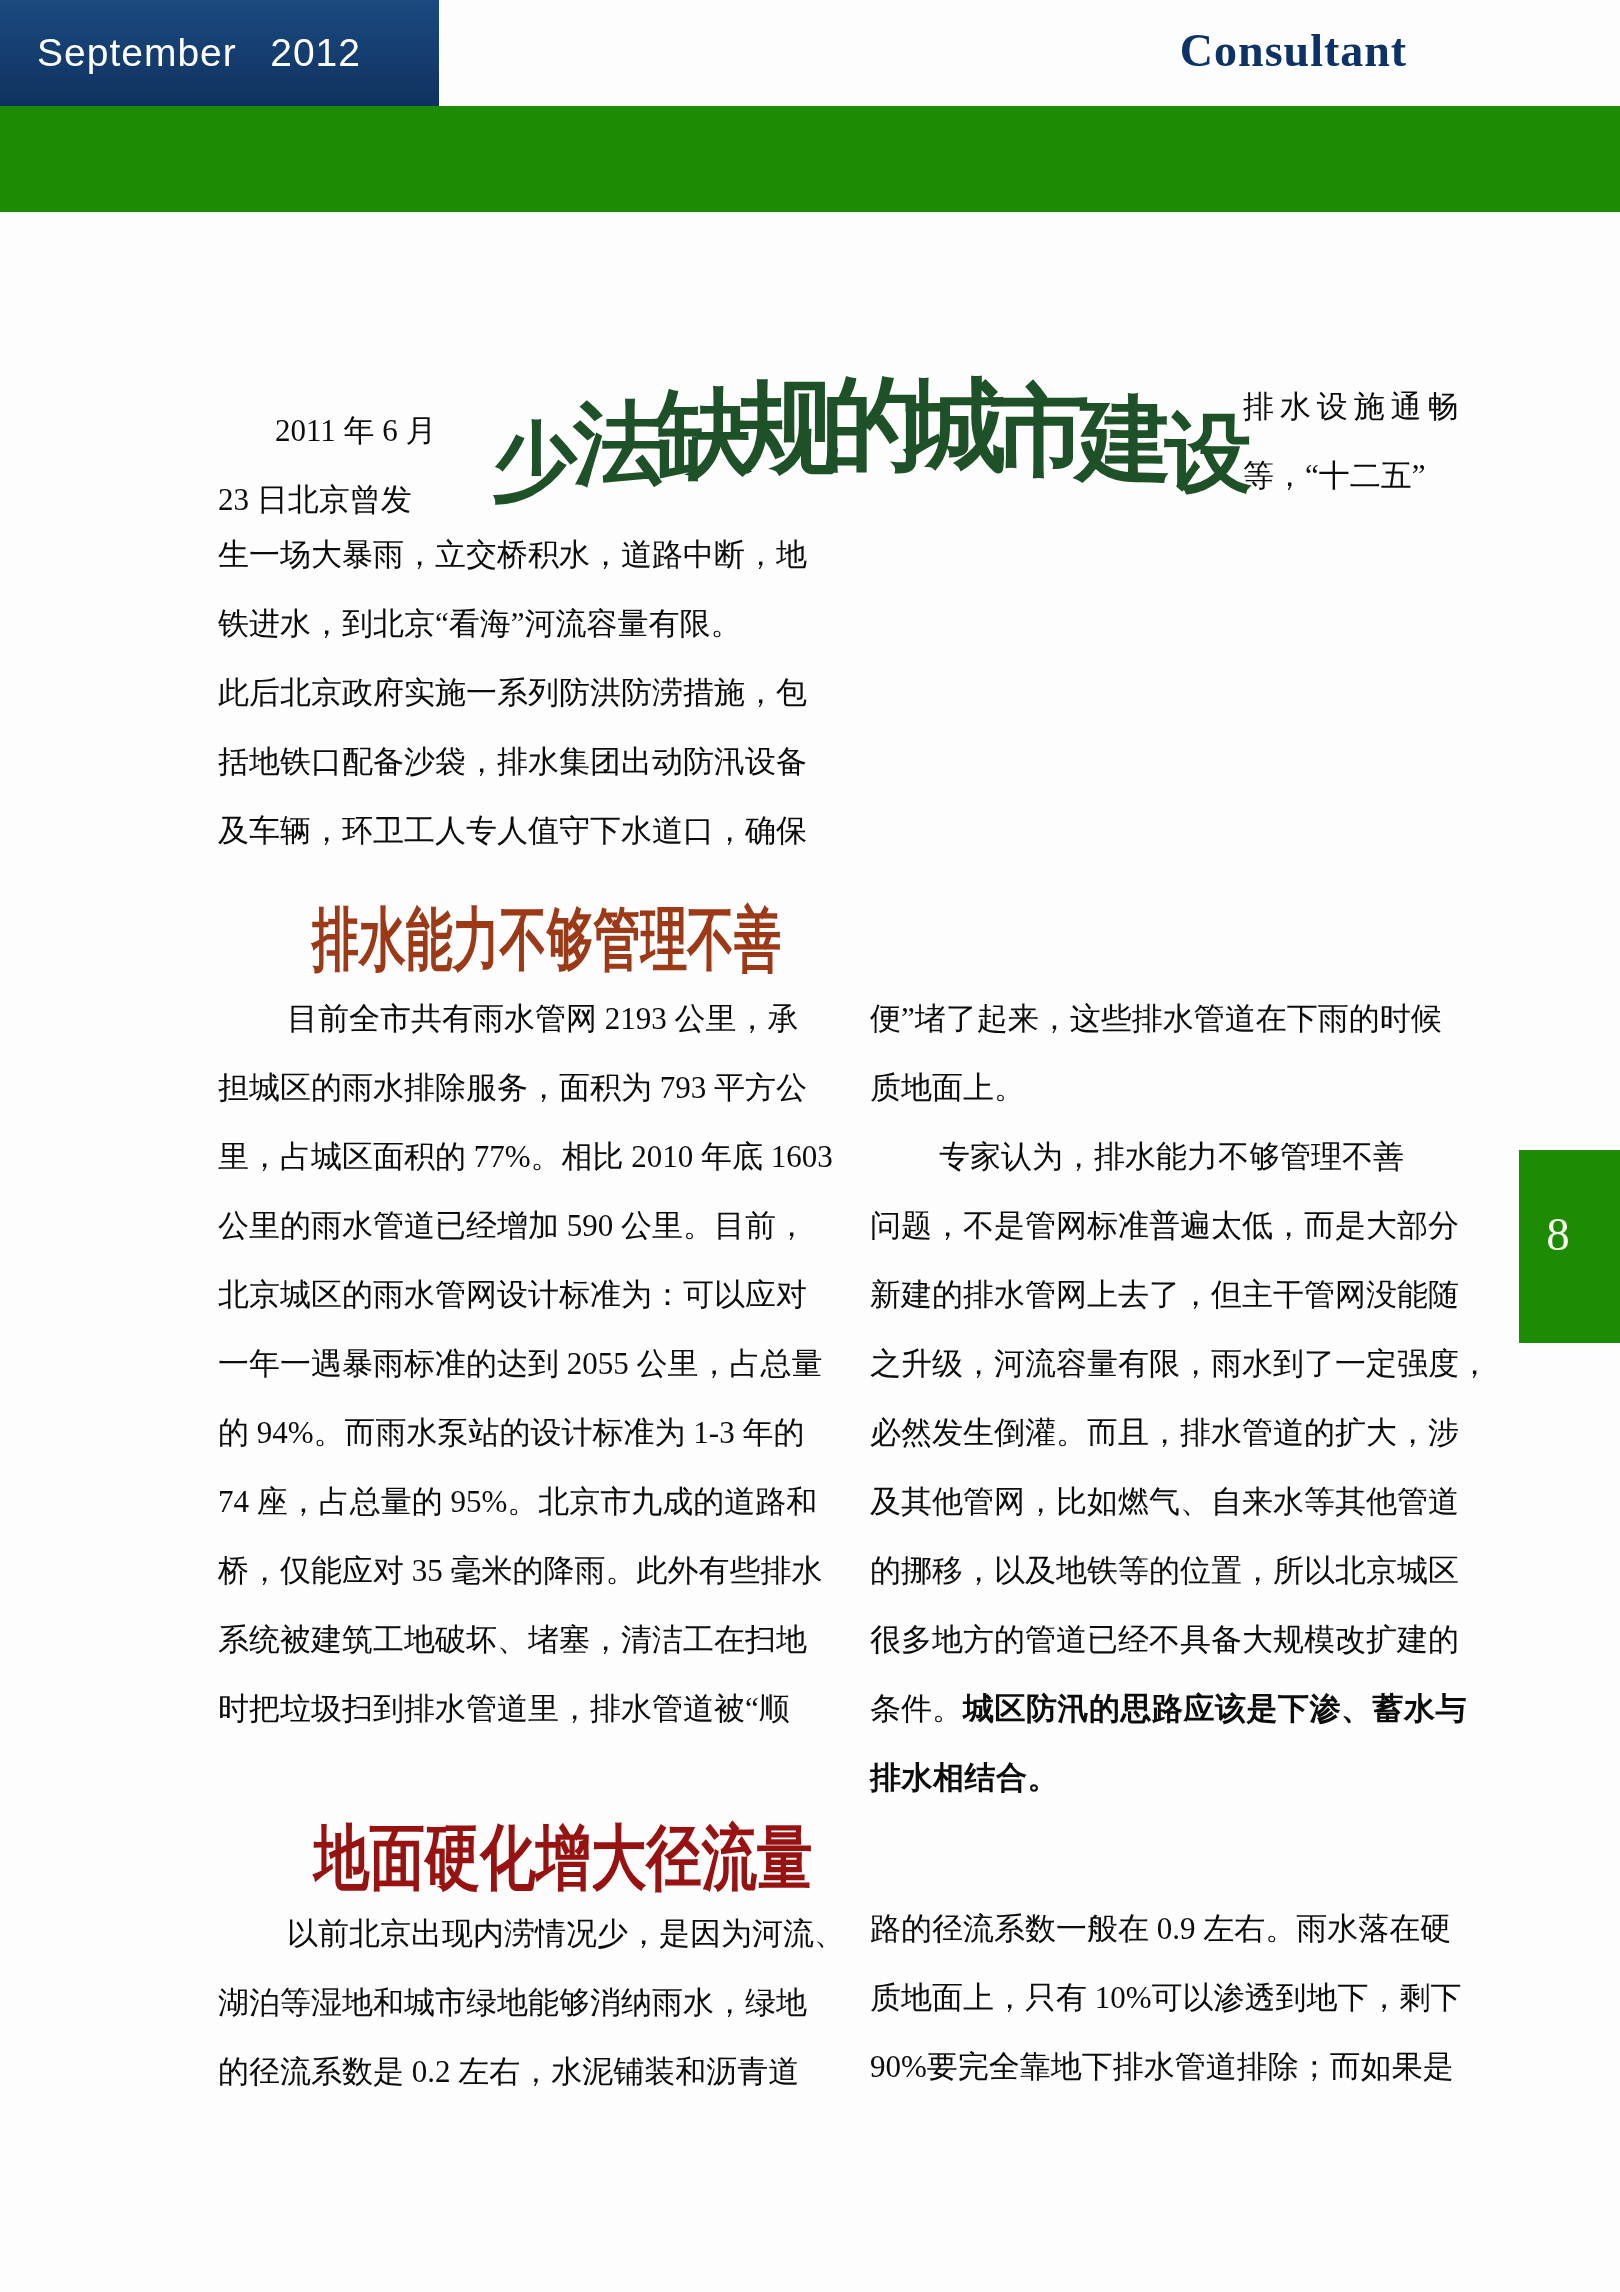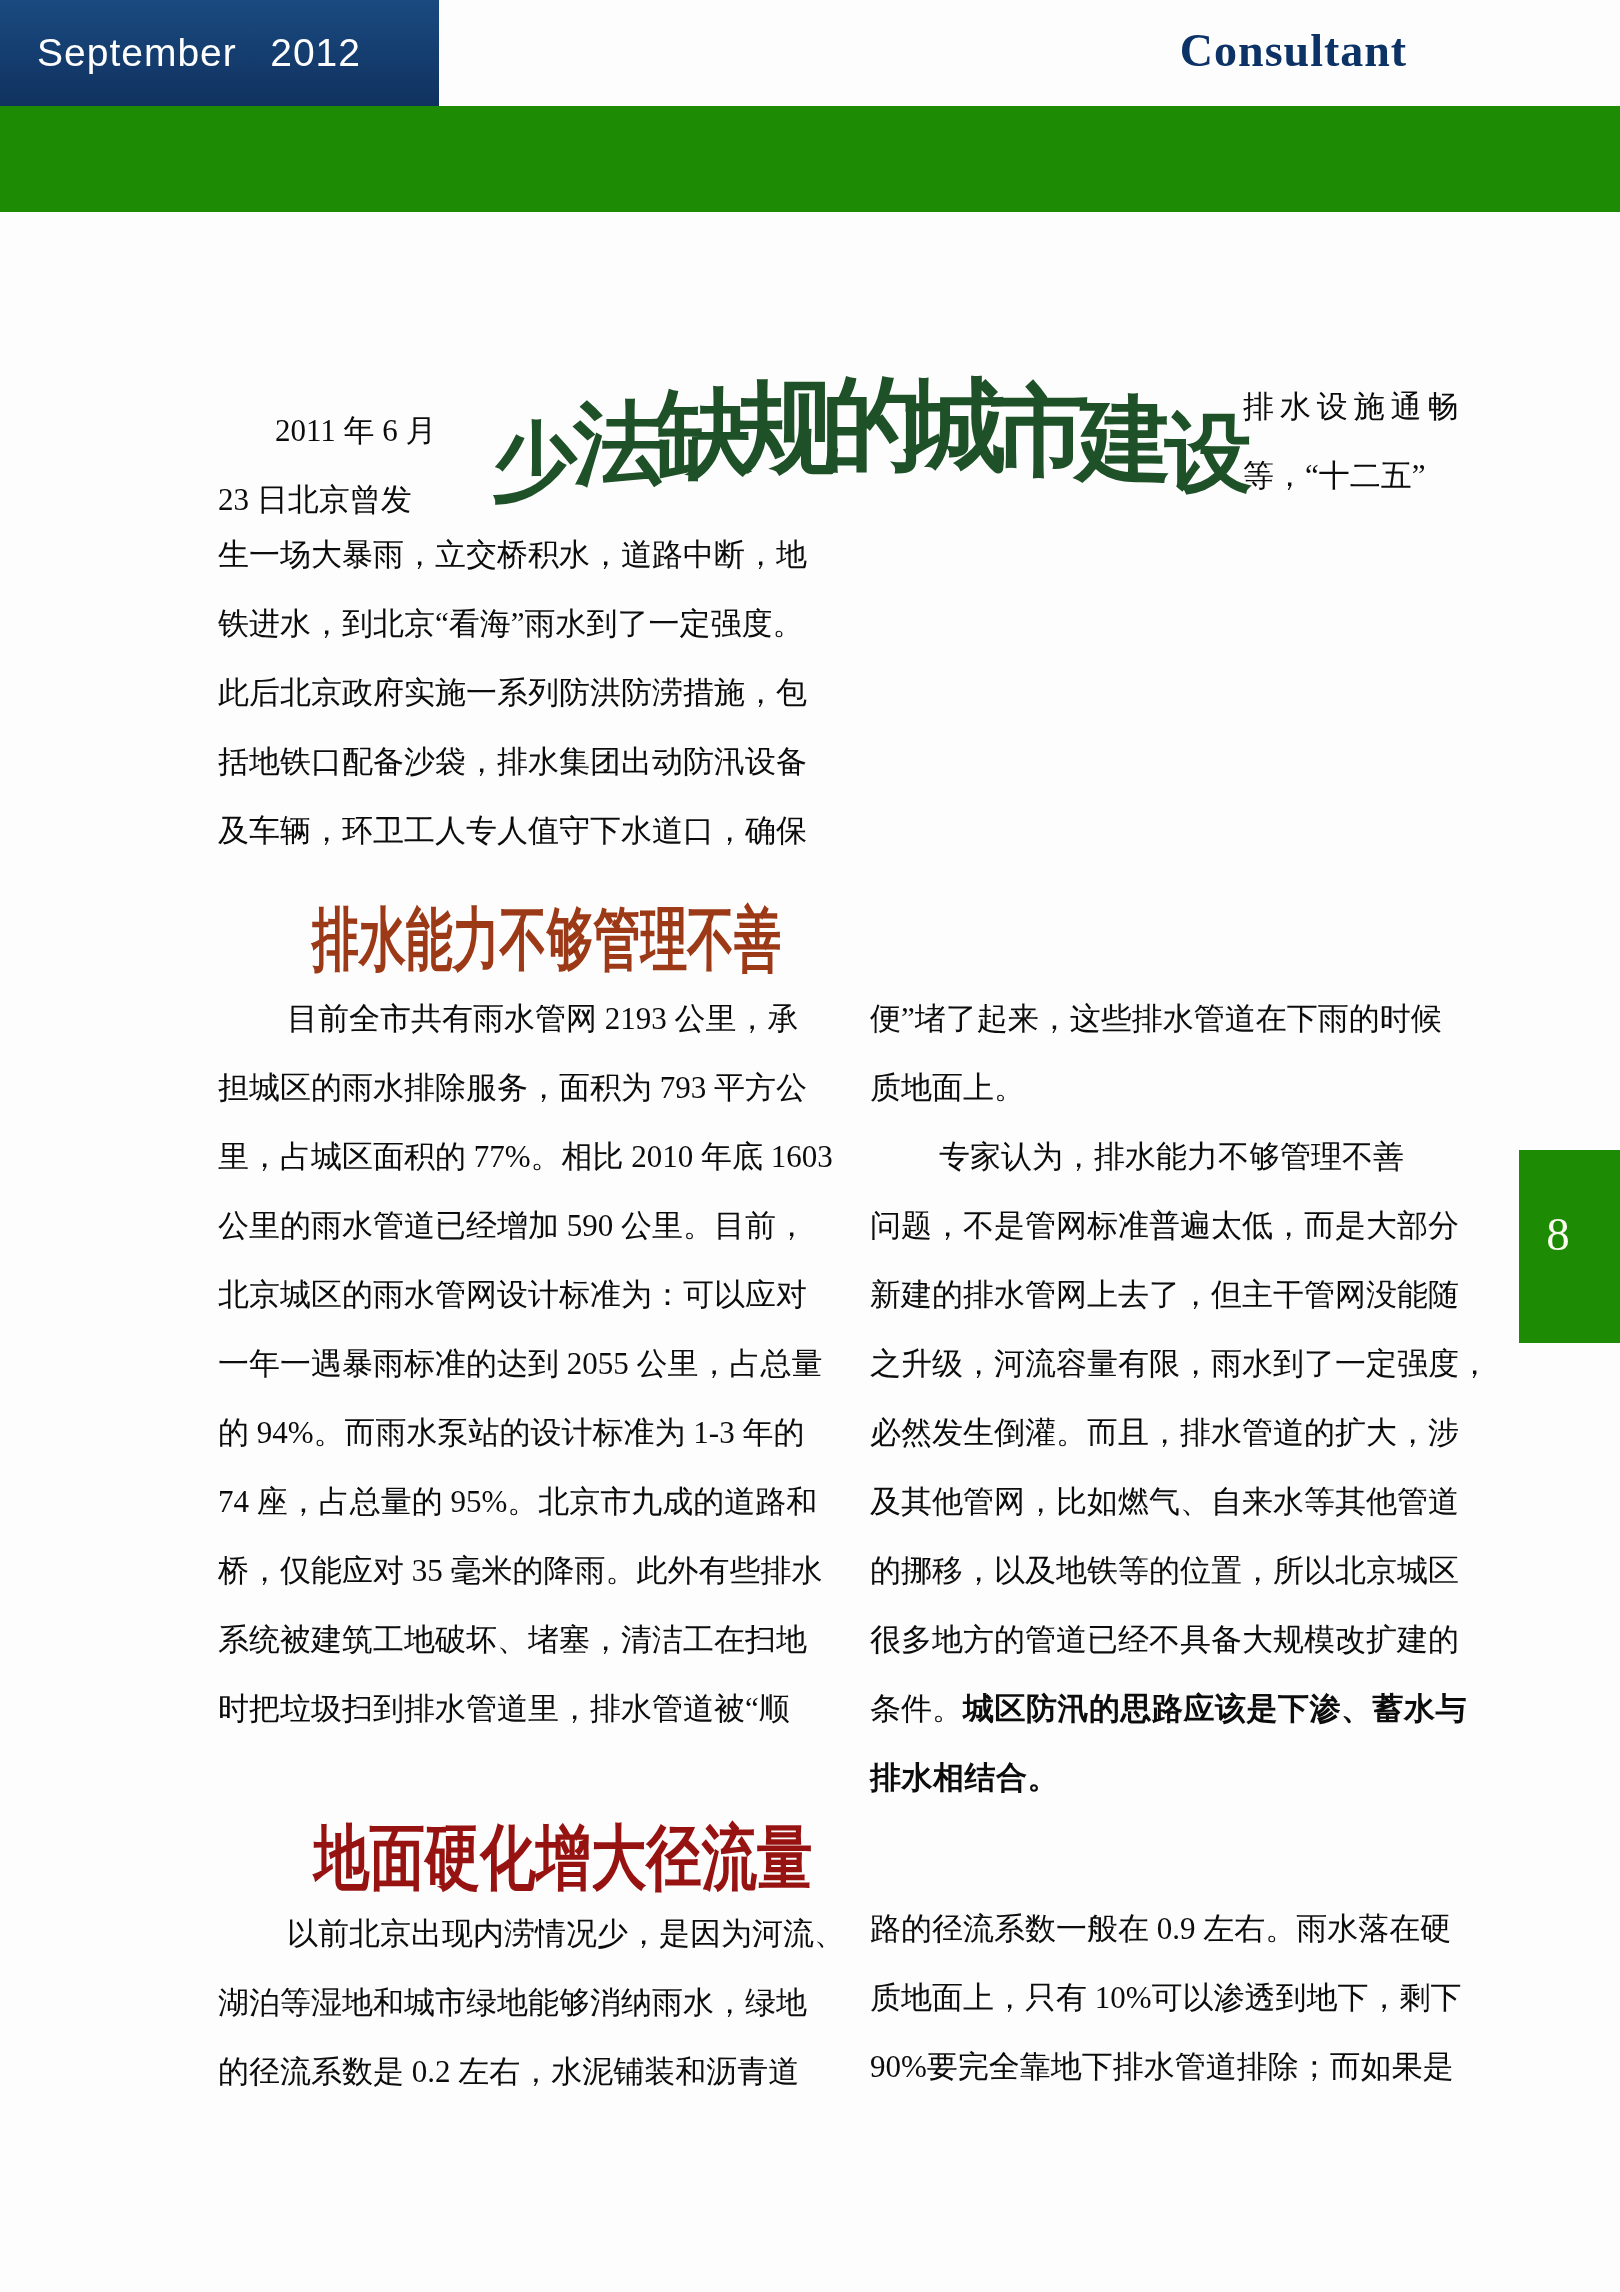--- a/index.html
+++ b/index.html
@@ -85,21 +85,21 @@
 
   <div class="big-title"><span style="display: inline-block; transform: translateY(33px) scale(0.9);">少</span><span style="display: inline-block; transform: translateY(15.7px) scale(0.97);">法</span><span style="display: inline-block; transform: translateY(5.9px) scale(1.03);">缺</span><span style="display: inline-block; transform: translateY(0px) scale(1.07);">规</span><span style="display: inline-block; transform: translateY(-3.9px) scale(1.08);">的</span><span style="display: inline-block; transform: translateY(-2px) scale(1.07);">城</span><span style="display: inline-block; transform: translateY(3.9px) scale(1.05);">市</span><span style="display: inline-block; transform: translateY(11.8px) scale(1);">建</span><span style="display: inline-block; transform: translateY(25.5px) scale(0.93);">设</span></div>
 
   <div class="intro-right">
     <div class="ln sp">排水设施通畅</div>
     <div class="ln">等，“十二五”</div>
   </div>
 
   <div class="col p1L">
     <div class="ln">生一场大暴雨，立交桥积水，道路中断，地</div>
-    <div class="ln">铁进水，到北京“看海”雨水到了一定强度。</div>
+    <div class="ln">铁进水，到北京“看海”河流容量有限。</div>
     <div class="ln">此后北京政府实施一系列防洪防涝措施，包</div>
     <div class="ln">括地铁口配备沙袋，排水集团出动防汛设备</div>
     <div class="ln">及车辆，环卫工人专人值守下水道口，确保</div>
   </div>
 
   <div class="sec-h sec-h1">排水能力不够管理不善</div>
 
   <div class="col p2L">
     <div class="ln ind">目前全市共有雨水管网 2193 公里，承</div>
     <div class="ln">担城区的雨水排除服务，面积为 793 平方公</div>

